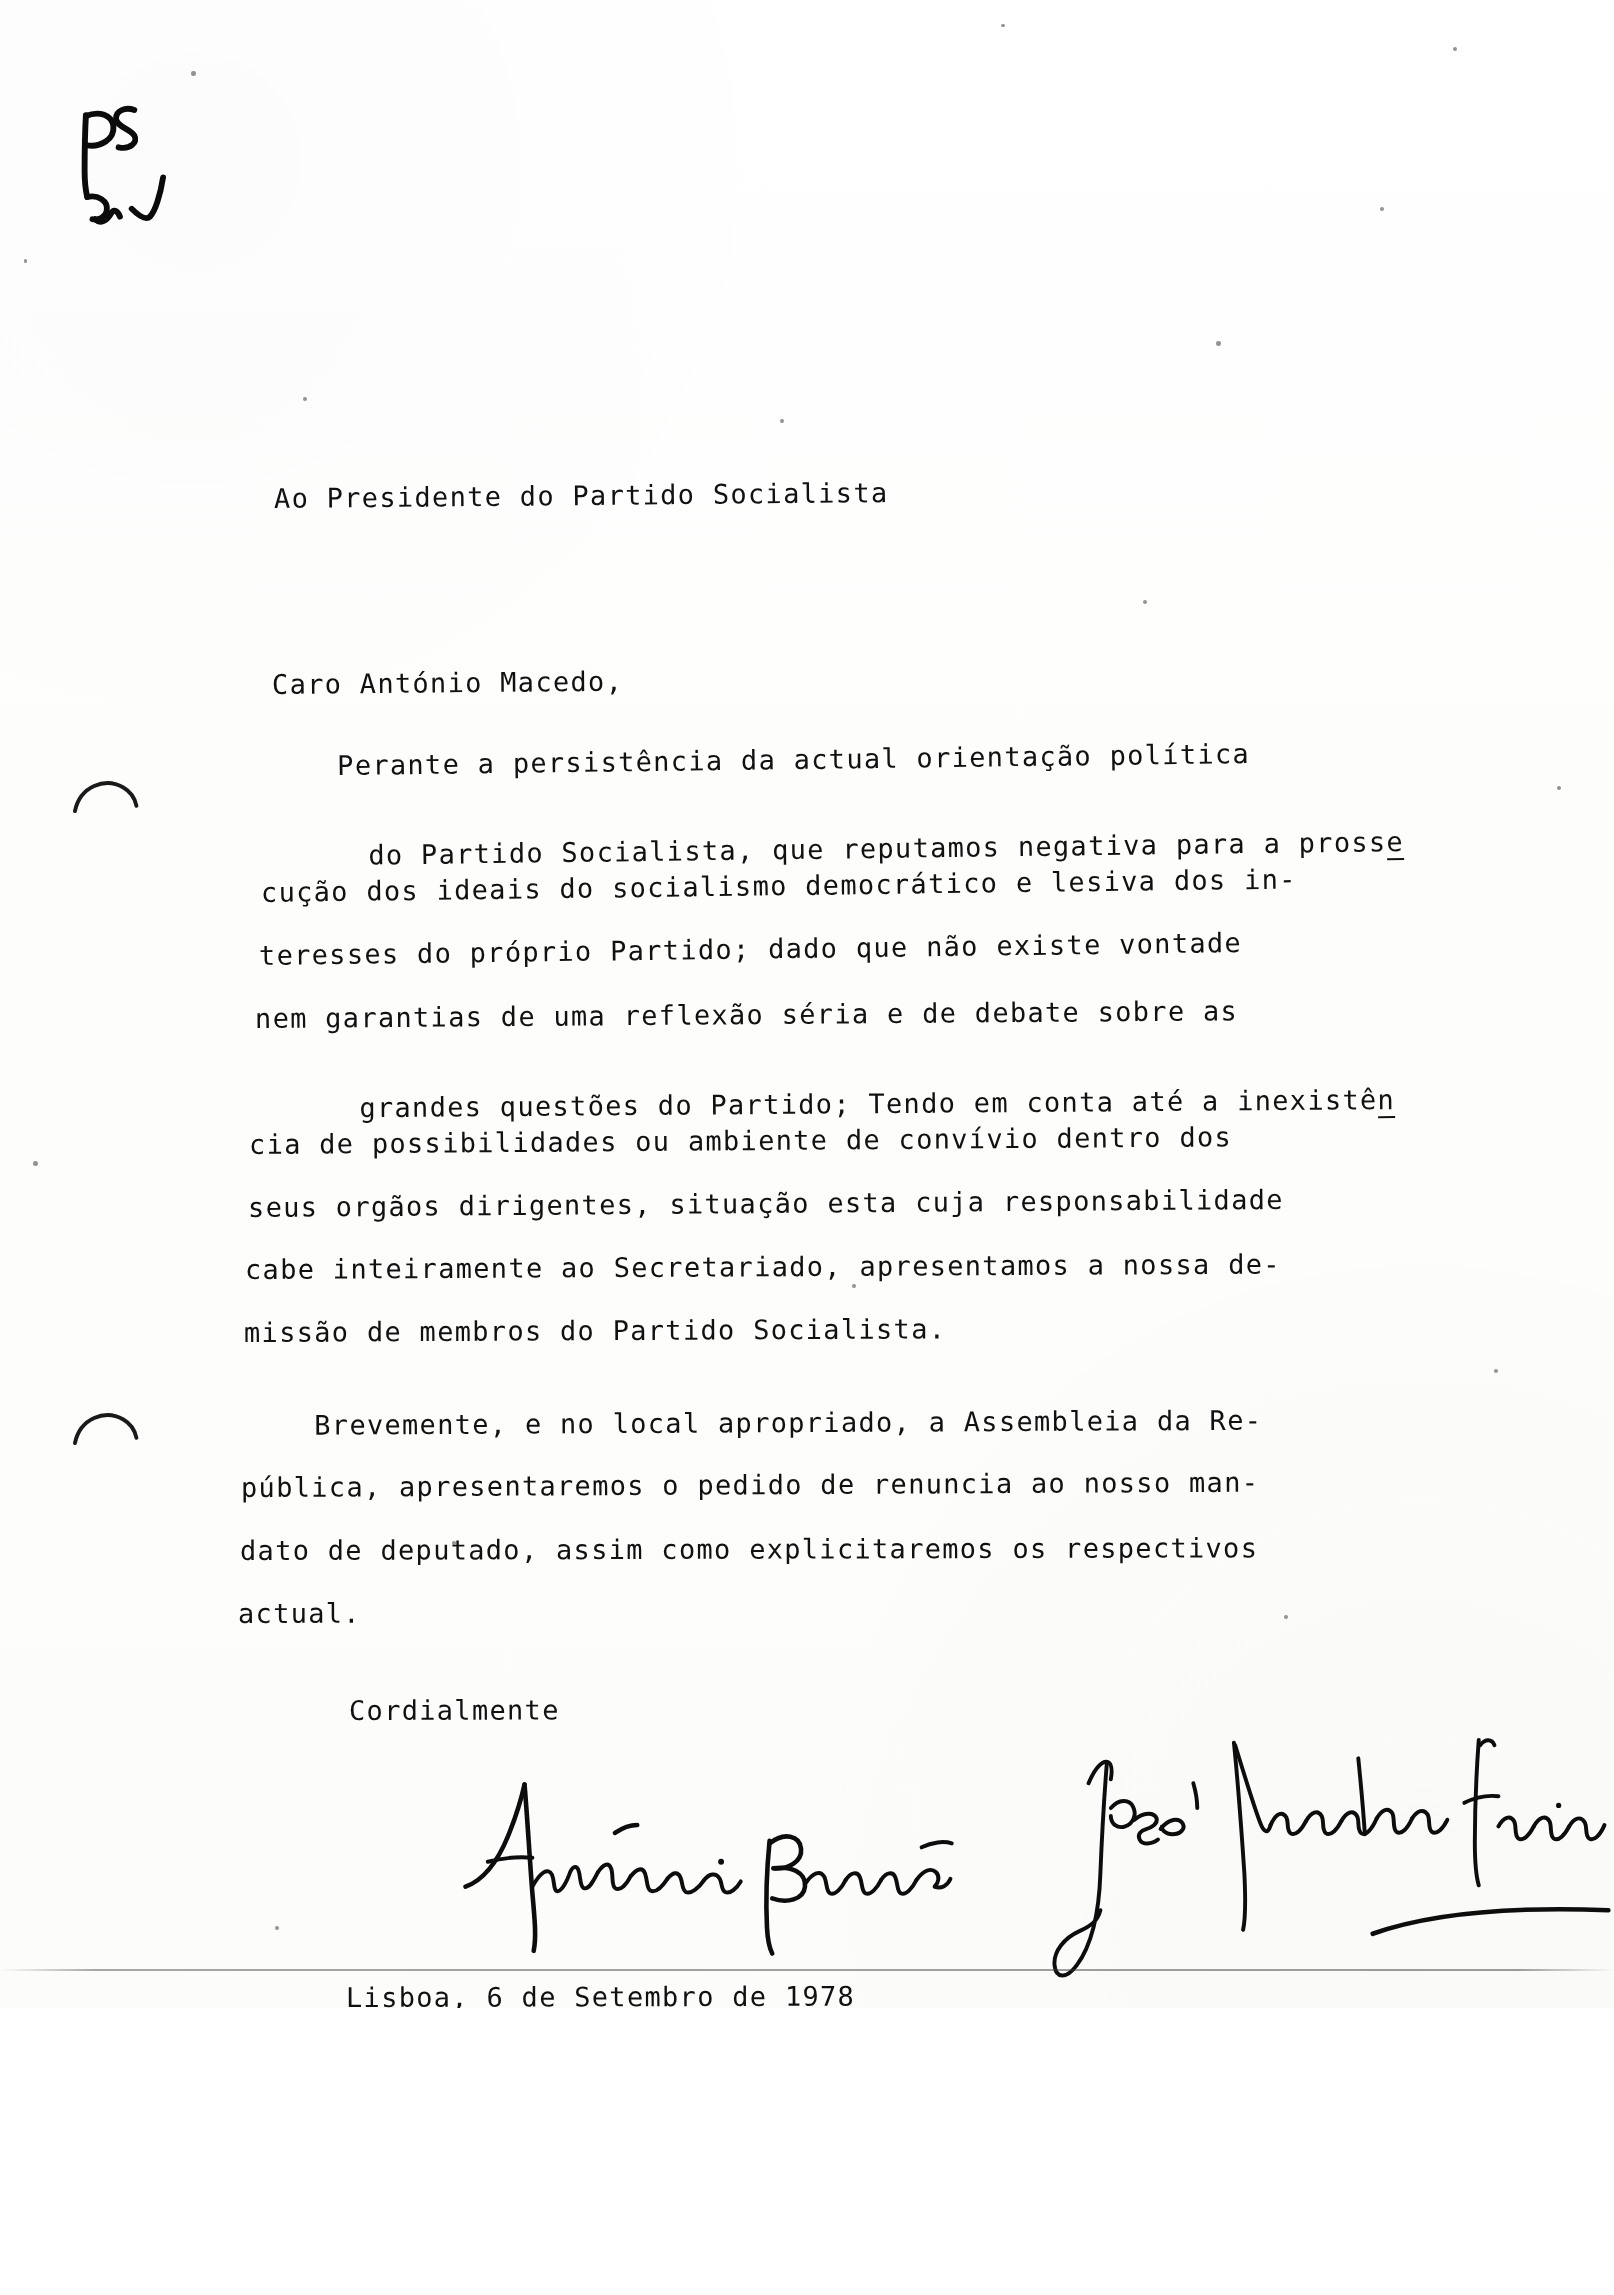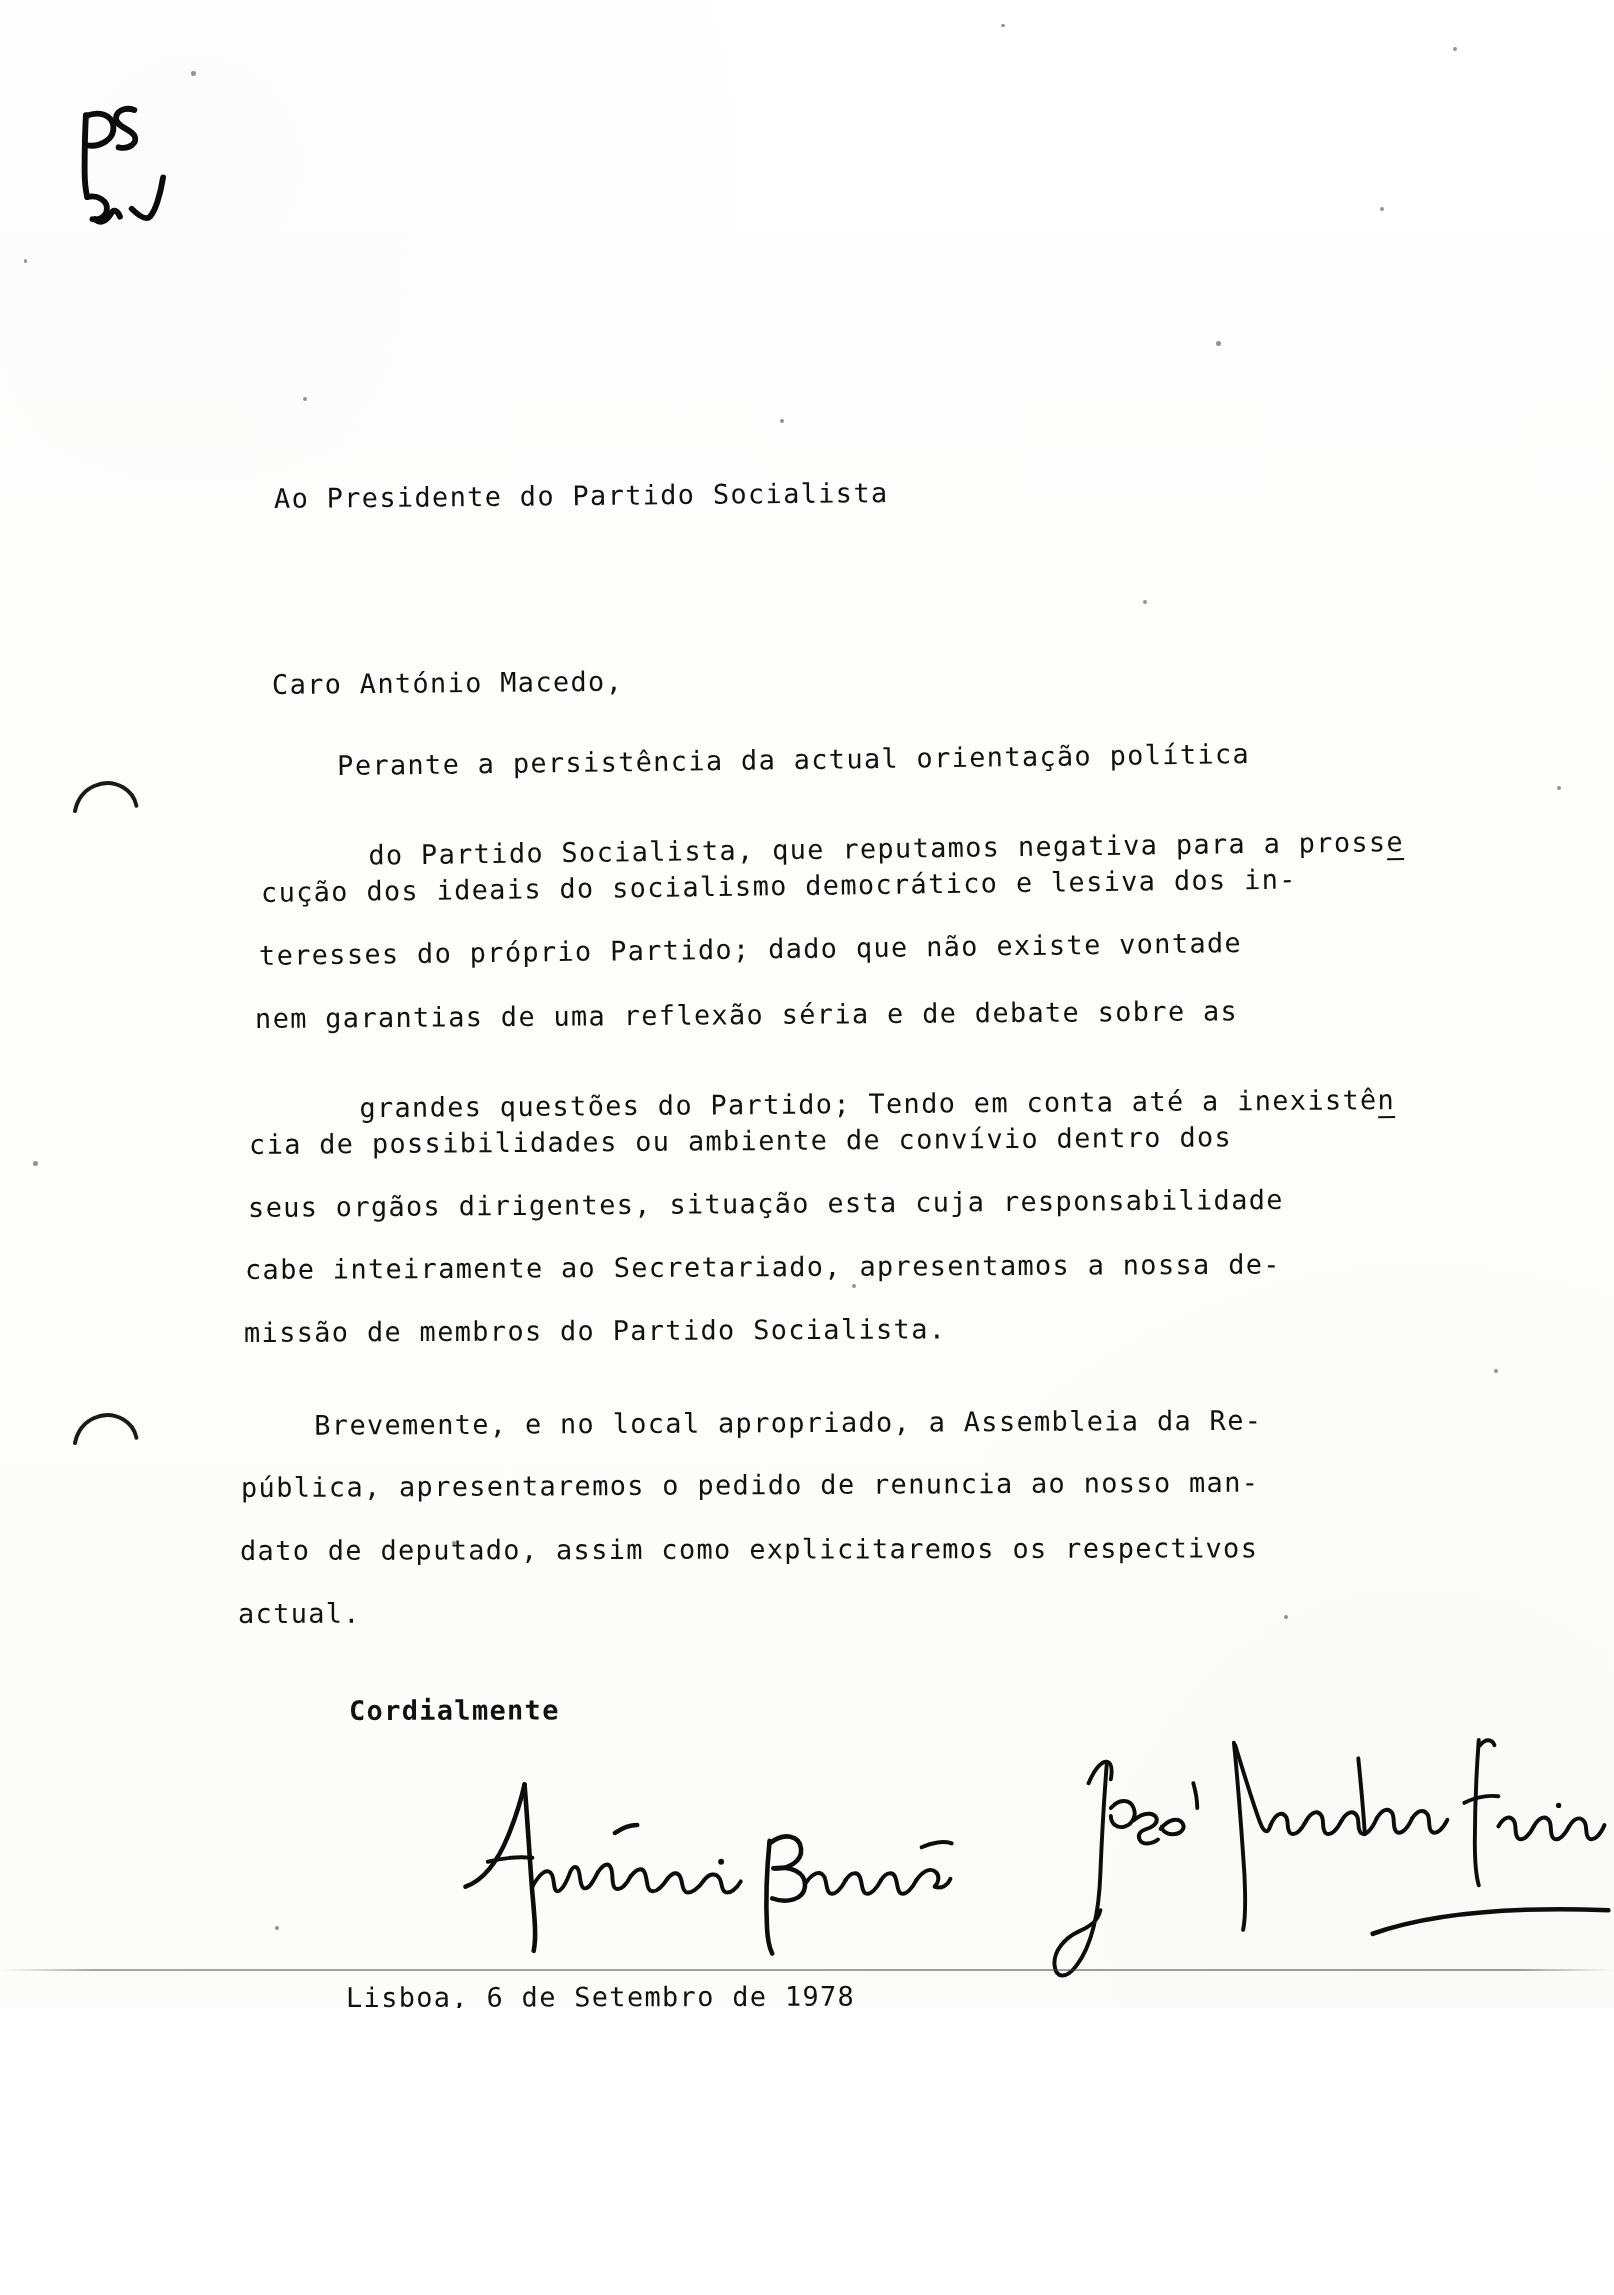--- a/index.html
+++ b/index.html
@@ -191,21 +191,21 @@
     <div class="tline skew-d" style="left:244px; top:1319px;">missão de membros do Partido Socialista.</div>
 
     <div class="tline skew-d" style="left:244px; top:1412px;">    Brevemente, e no local apropriado, a Assembleia da Re-</div>
 
     <div class="tline skew-d" style="left:241px; top:1474px;">pública, apresentaremos o pedido de renuncia ao nosso man-</div>
 
     <div class="tline skew-e" style="left:240px; top:1537px;">dato de deputado, assim como explicitaremos os respectivos</div>
 
     <div class="tline skew-e" style="left:238px; top:1600px;">actual.</div>
 
-    <div class="tline skew-e" style="left:349px; top:1697px;font-weight:bold;">Cordialmente</div>
+    <div class="tline skew-e" style="left:349px; top:1697px;">Cordialmente</div>
 
     <div class="tline skew-e" style="left:346px; top:1984px;">Lisboa, 6 de Setembro de 1978</div>
 
   </div>
 
   <div class="signature sig-one">
     <svg width="498" height="210" viewBox="0 0 760 320" fill="none" xmlns="http://www.w3.org/2000/svg" aria-hidden="true">
       <g stroke="#0d0d0d" stroke-linecap="round" stroke-linejoin="round" fill="none">
 
         <path d="M10 190 C38 180 60 150 76 110 C88 80 96 52 100 34" stroke-width="7"></path>

